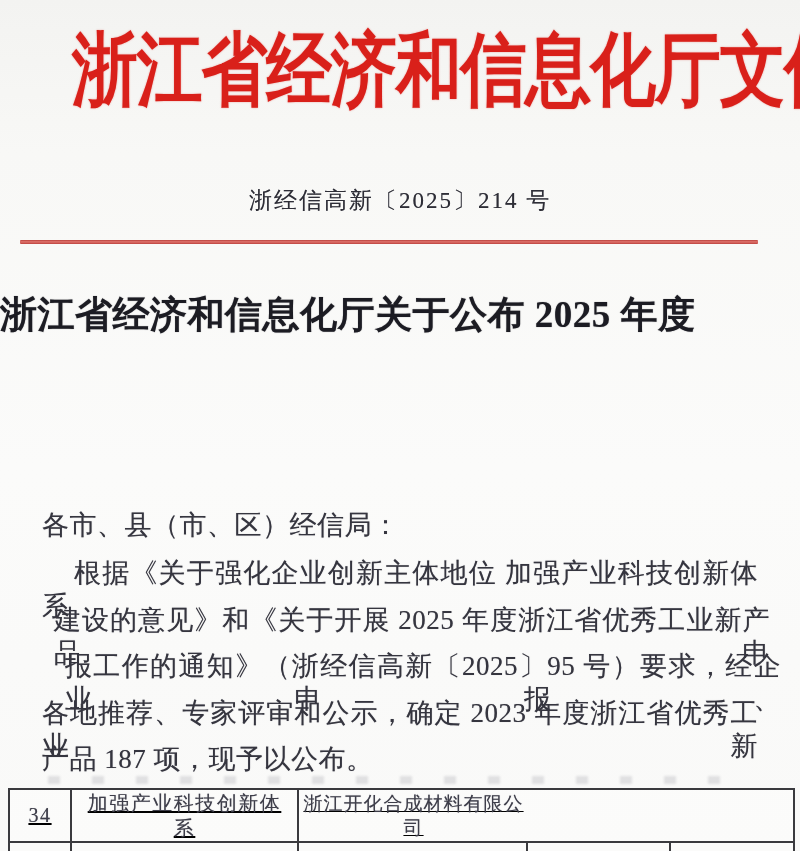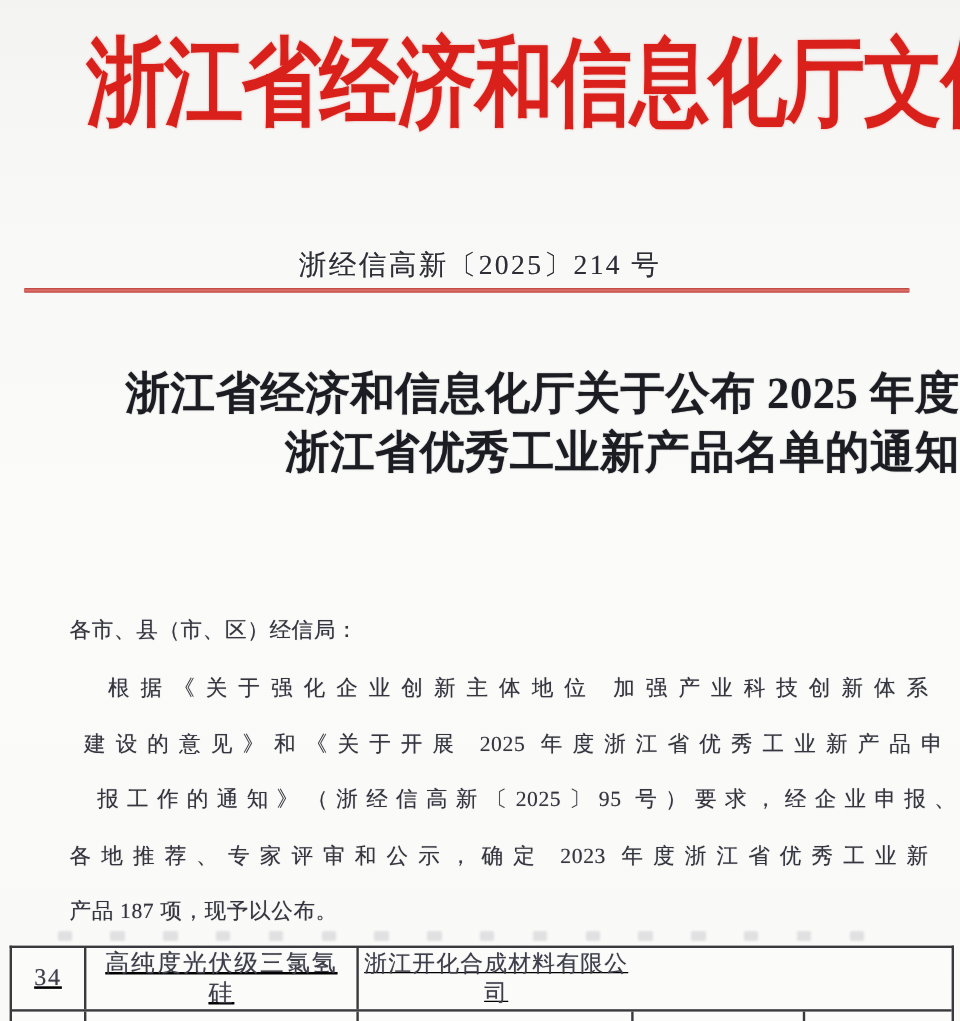--- a/index.html
+++ b/index.html
@@ -31,47 +31,46 @@
     text-shadow:0 0 2px rgba(214,35,30,0.45);
   }
   .doc-number{
     position:absolute;
     top:185px;left:0;right:0;
     text-align:center;
     font-size:23px;
     color:#2e2e37;
     letter-spacing:2px;
     text-shadow:0 0 0.5px rgba(46,46,55,0.5);
-    margin-top:20px;
   }
   .red-rule{
     position:absolute;
     top:240px;left:20px;
     width:738px;height:4px;
     background:linear-gradient(180deg,#b8403b 0%,#e0746d 45%,#bc423d 100%);
     border-radius:1px;
   }
   
   .notice-title{
     position:absolute;
-    top:304px;left:0;right:0;
-    text-align:right;
+    top:290px;left:0;right:0;
+    text-align:left;
     font-weight:bold;
     font-size:37px;
     line-height:49px;
     color:#1c1c23;
     letter-spacing:0.5px;
     text-shadow:0 0 1px rgba(28,28,35,0.55);
   }
   
   .body-text{
     position:absolute;
-    left:58px;
+    left:42px;
     width:716px;
-    font-size:18px;
+    font-size:27px;
     line-height:33px;
     color:#35353f;
     letter-spacing:0.5px;
     text-shadow:0 0 0.7px rgba(53,53,63,0.5);
     white-space:nowrap;
   }
   .jline{
     white-space:normal;
     text-align:justify;
     text-align-last:justify;
@@ -132,37 +131,36 @@
 <div class="page">
 
   <div class="masthead">浙江省经济和信息化厅文件</div>
 
   <div class="doc-number">浙经信高新〔2025〕214 号</div>
 
   <div class="red-rule"></div>
 
   <div class="notice-title">
     <div>浙江省经济和信息化厅关于公布 2025 年度</div>
-    <div>浙江省优秀工业新产品名单的通知</div>
   </div>
 
   <div class="body-text salutation">各市、县（市、区）经信局：</div>
 
   <div class="body-text jline indent pline0">根据《关于强化企业创新主体地位 加强产业科技创新体系</div>
   <div class="body-text jline pline1">建设的意见》和《关于开展 2025 年度浙江省优秀工业新产品申</div>
   <div class="body-text jline pline2">报工作的通知》（浙经信高新〔2025〕95 号）要求，经企业申报、</div>
   <div class="body-text jline pline3">各地推荐、专家评审和公示，确定 2023 年度浙江省优秀工业新</div>
   <div class="body-text pline4">产品 187 项，现予以公布。</div>
 
   <div class="ghost-strip"></div>
 
   <div class="roster-table">
     <div class="t-row main">
       <div class="t-cell">34</div>
-      <div class="t-cell">高纯度光伏级三氯氢硅</div>
+      <div class="t-cell">加强产业科技创新体系</div>
       <div class="t-cell company">浙江开化合成材料有限公司</div>
     </div>
     <div class="t-row partial">
       <div class="t-cell"></div>
       <div class="t-cell"></div>
       <div class="t-cell company"></div>
       <div class="t-cell"></div>
       <div class="t-cell"></div>
     </div>
   </div>

